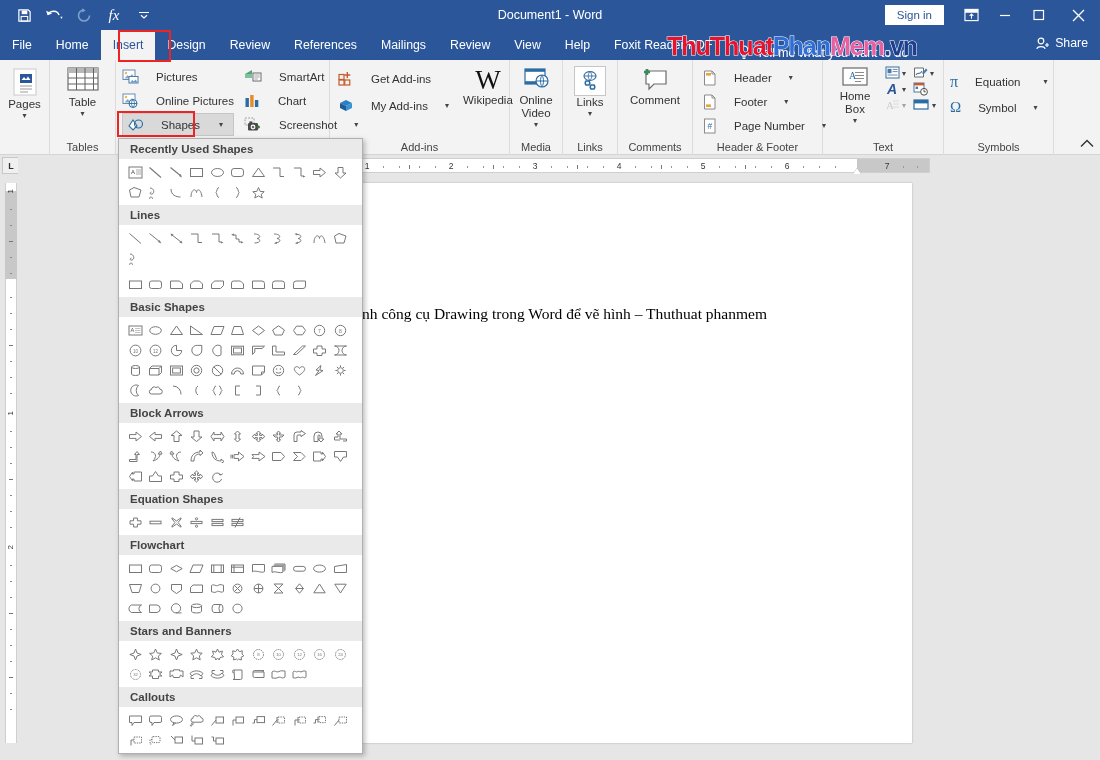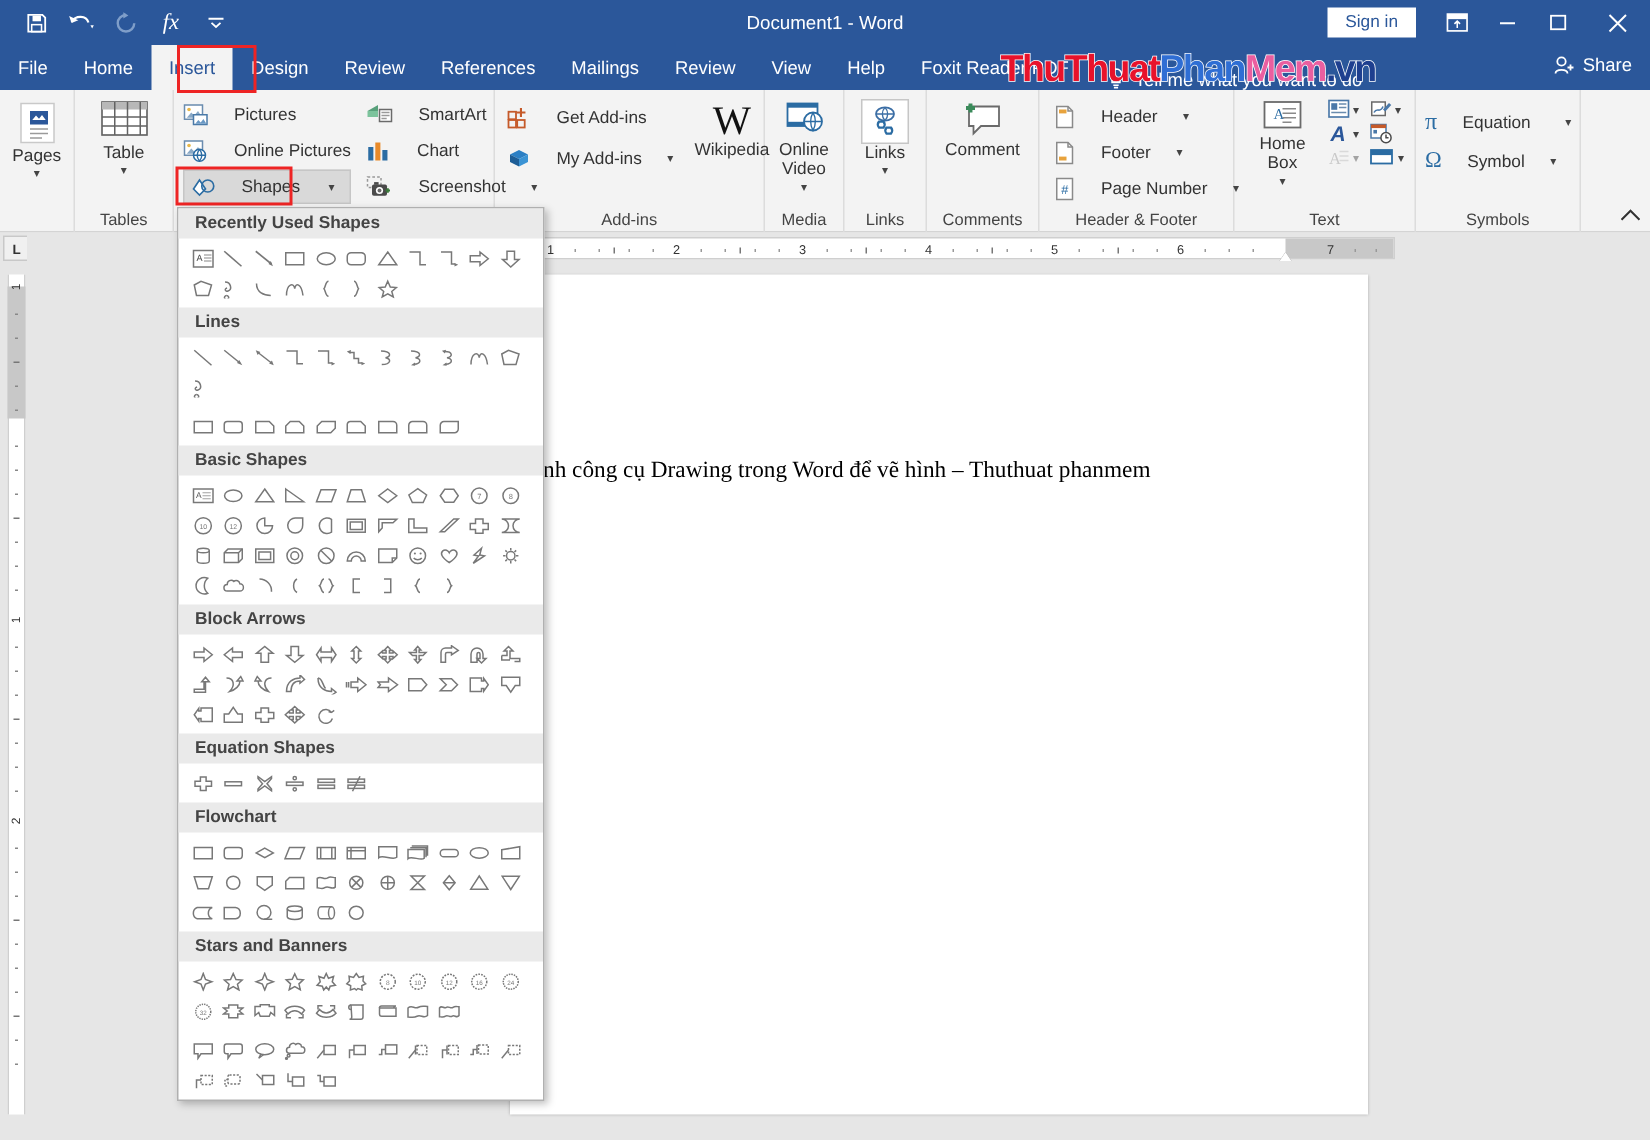--- a/index.html
+++ b/index.html
@@ -1588,20 +1588,21 @@
           <path d="M1 4 C3.5 1.5 5.5 5 8 3.5 C10 2.3 12 3 14 3 V9 C11.5 11.5 9.5 8 7 9.5 C5 10.7 3 10 1 10 Z" fill="none" stroke="#787878"></path>
         </svg>
       </div>
     <div class="sm-cell">
         <svg width="15" height="13" viewBox="0 0 15 13">
           <path d="M1 4 C2.5 1.8 4 4.8 5.5 3.6 C7 2.4 8.5 4.8 10 3.6 C11.5 2.4 13 3.2 14 3.2 V9 C12.5 11.2 11 8.2 9.5 9.4 C8 10.6 6.5 8.2 5 9.4 C3.5 10.6 2 9.8 1 9.8 Z" fill="none" stroke="#787878"></path>
         </svg>
       </div>
   </div>
 
+  <div class="sm-head">Callouts</div>
   <div class="sm-grid">
     <div class="sm-cell">
         <svg width="15" height="13" viewBox="0 0 15 13">
           <path d="M1.5 2 H13.5 V8.5 H6 L4 11.5 V8.5 H1.5 Z" fill="none" stroke="#787878"></path>
         </svg>
       </div>
     <div class="sm-cell">
         <svg width="15" height="13" viewBox="0 0 15 13">
           <path d="M3 2 H12 a1.5 1.5 0 0 1 1.5 1.5 V7 a1.5 1.5 0 0 1-1.5 1.5 H6 L4 11.5 V8.5 H3 A1.5 1.5 0 0 1 1.5 7 V3.5 A1.5 1.5 0 0 1 3 2 Z" fill="none" stroke="#787878"></path>
         </svg>

